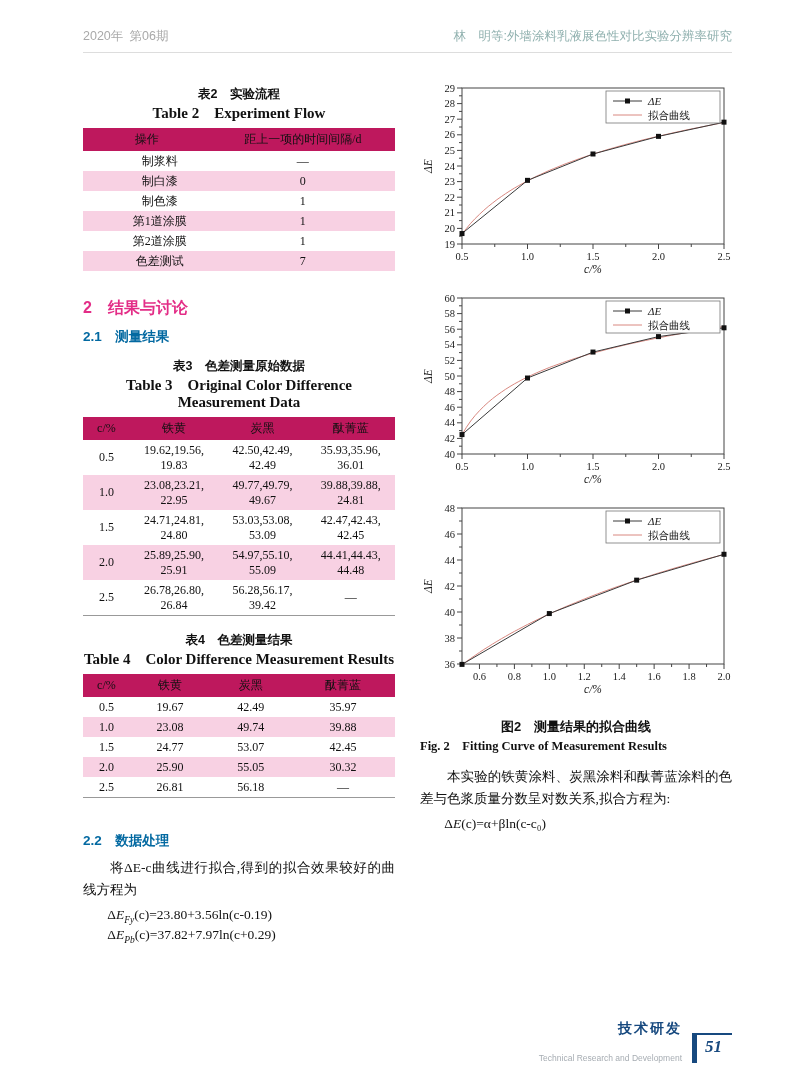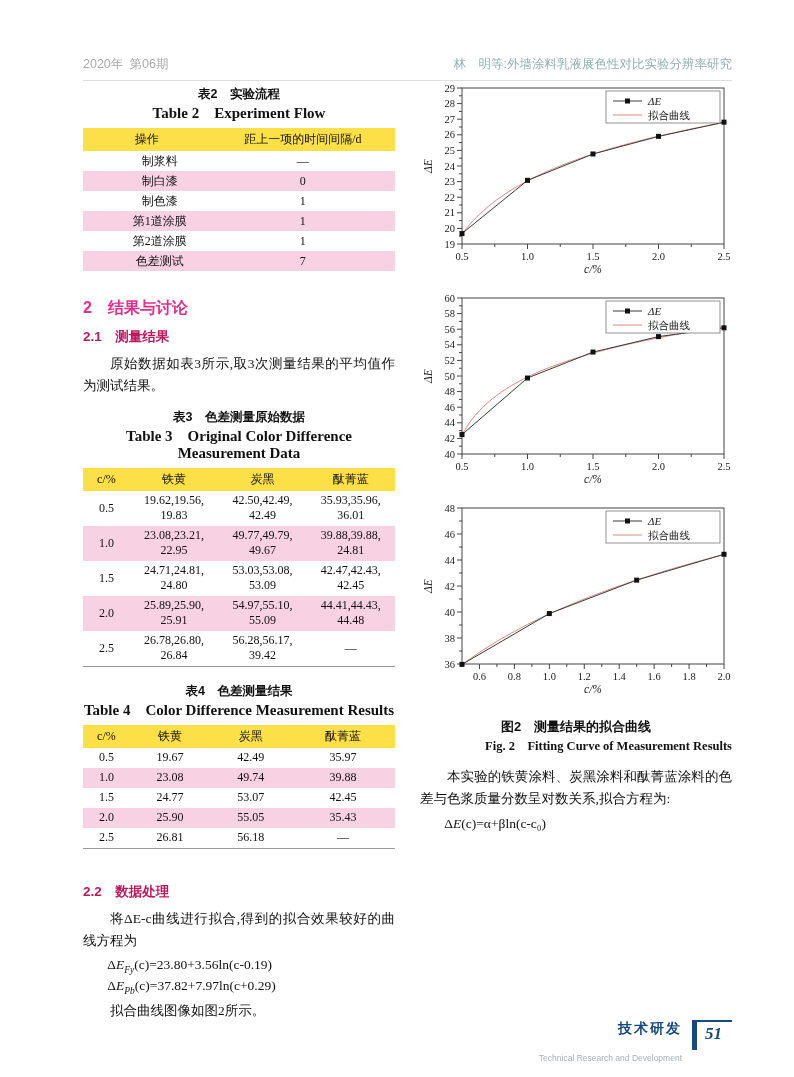--- a/index.html
+++ b/index.html
@@ -1,71 +1,71 @@
 <!DOCTYPE html>
 <html><head>
 <meta charset="utf-8">
 <style>
   html,body{margin:0;padding:0;background:#ffffff;}
   .page{position:relative;width:794px;height:1077px;background:#fff;overflow:hidden;
         font-family:"Liberation Serif","DejaVu Serif",serif;color:#111;}
 
   
-  .page-header{position:absolute;left:83px;right:62px;top:56px;display:flex;
+  .page-header{position:absolute;left:83px;right:62px;top:28px;display:flex;
     justify-content:space-between;align-items:flex-end;border-bottom:1px solid #ddd;
     padding-bottom:7px;font-family:"Liberation Sans",sans-serif;font-size:12.5px;}
   .hdr-left{color:#a9a9a9;}
   .hdr-right{color:#8fb0ae;}
 
   
   .col-left{position:absolute;left:83px;top:86px;width:312px;}
   .col-right{position:absolute;left:420px;top:80px;width:312px;}
 
   
   .cap-cn{font-family:"Liberation Sans",sans-serif;font-weight:bold;font-size:12.5px;
     text-align:center;margin:0;}
   .cap-en{font-family:"Liberation Serif",serif;font-weight:bold;font-size:15px;
     text-align:center;margin:2px 0 6px;}
 
   
   .ptable{width:100%;border-collapse:collapse;font-family:"Liberation Serif",serif;
     font-size:12px;color:#111;}
-  .ptable th{background:#fde047;font-weight:normal;padding:3px 2px;}
+  .ptable th{background:#be185d;font-weight:normal;padding:3px 2px;}
   .ptable td{text-align:center;padding:2.5px 2px;white-space:pre-line;line-height:1.25;}
   .ptable tbody tr:nth-child(even){background:#f8d1e3;}
   .lined tbody tr:last-child td{border-bottom:1px solid #999;}
   [data-name="experiment-flow-table"] td:first-child{text-align:center;padding-left:28px;}
   [data-name="original-data-table"] th:first-child,
   [data-name="results-table"] th:first-child{width:15%;}
 
   
   .sec{color:#e32d87;font:bold 16px "Liberation Sans",sans-serif;margin:27px 0 7px;}
-  .subsec{color:#be185d;font:bold 13.5px "Liberation Sans",sans-serif;margin:9px 0 7px;}
+  .subsec{color:#0369a1;font:bold 13.5px "Liberation Sans",sans-serif;margin:9px 0 7px;}
   .para{font-size:13.5px;line-height:1.62;text-align:justify;text-indent:2em;margin:0 0 6px;}
   .tgap{margin-top:12px;}
 
   
   .eq{font-size:13.5px;margin:3px 0 3px 1.8em;}
   .eq .it{font-style:italic;}
   .eq sub{font-size:9.5px;font-style:italic;}
 
   
   .chart{margin:0 0 8px;}
   .tick{font:10.5px "Liberation Serif",serif;fill:#1a1a1a;}
   .axlab{font:italic 11.5px "Liberation Serif",serif;fill:#1a1a1a;}
   .leg-serif{font:italic 11px "Liberation Serif",serif;fill:#1a1a1a;}
   .leg-sans{font:10.5px "Liberation Sans",sans-serif;fill:#1a1a1a;}
 
   .fig-cap-cn{font-family:"Liberation Sans",sans-serif;font-weight:bold;font-size:13px;
     text-align:center;margin:16px 0 0;}
   .fig-cap-en{font-family:"Liberation Serif",serif;font-weight:bold;font-size:12.5px;
-    text-align:right;margin:3px 0 12px;}
-
-  
-  .page-footer{position:absolute;right:62px;top:1020px;display:flex;align-items:flex-start;gap:10px;}
+    text-align:left;margin:3px 0 12px;}
+
+  
+  .page-footer{position:absolute;right:62px;top:1020px;display:flex;align-items:flex-end;gap:10px;}
   .footer-text{text-align:right;}
   .footer-cn{font:bold 14px "Liberation Sans",sans-serif;color:#17497f;letter-spacing:2px;}
   .footer-en{font:8.5px "Liberation Sans",sans-serif;color:#a7adb3;margin-top:15px;}
   .page-num-box{border-left:5px solid #17497f;border-top:2px solid #17497f;
     padding:2px 10px 6px 8px;}
   .page-num-box span{font:bold italic 17px "Liberation Serif",serif;color:#17497f;}
 </style>
 </head>
 <body>
 
@@ -109,21 +109,20 @@
           </tr>
           <tr data-name="table-row">
             <td data-name="table-cell">色差测试</td>
             <td data-name="table-cell">7</td>
           </tr>
         </tbody>
     </table>
 
     <h2 class="sec" data-name="section-heading-results">2　结果与讨论</h2>
     <h3 class="subsec" data-name="subsection-heading-measurement">2.1　测量结果</h3>
-    <p class="para" data-name="paragraph-measurement">原始数据如表3所示,取3次测量结果的平均值作为测试结果。</p>
 
     <p class="cap-cn tgap" data-name="table3-caption-cn">表3　色差测量原始数据</p>
     <p class="cap-en" data-name="table3-caption-en">Table 3  Original Color Difference Measurement Data</p>
     <table class="ptable lined" data-name="original-data-table" data-table="left.table3">
       <thead>
           <tr data-name="table-header-row">
             <th data-name="column-header">c/%</th>
             <th data-name="column-header">铁黄</th>
             <th data-name="column-header">炭黑</th>
             <th data-name="column-header">酞菁蓝</th>
@@ -204,36 +203,35 @@
           <tr data-name="table-row">
             <td data-name="table-cell">1.5</td>
             <td data-name="table-cell">24.77</td>
             <td data-name="table-cell">53.07</td>
             <td data-name="table-cell">42.45</td>
           </tr>
           <tr data-name="table-row">
             <td data-name="table-cell">2.0</td>
             <td data-name="table-cell">25.90</td>
             <td data-name="table-cell">55.05</td>
-            <td data-name="table-cell">35.43</td>
+            <td data-name="table-cell">30.32</td>
           </tr>
           <tr data-name="table-row">
             <td data-name="table-cell">2.5</td>
             <td data-name="table-cell">26.81</td>
             <td data-name="table-cell">56.18</td>
             <td data-name="table-cell">—</td>
           </tr>
         </tbody>
     </table>
 
     <h3 class="subsec" style="margin-top:34px;" data-name="subsection-heading-data-processing">2.2　数据处理</h3>
     <p class="para" data-name="paragraph-fitting-intro">将ΔE-c曲线进行拟合,得到的拟合效果较好的曲线方程为</p>
     <div class="eq" data-name="equation-iron-yellow"><span>Δ</span><span class="it">E</span><sub>Fy</sub><span>(c)=23.80+3.56ln(c-0.19)</span></div>
     <div class="eq" data-name="equation-phthalocyanine-blue"><span>Δ</span><span class="it">E</span><sub>Pb</sub><span>(c)=37.82+7.97ln(c+0.29)</span></div>
-    <p class="para" style="margin-top:4px;" data-name="paragraph-see-fig2">拟合曲线图像如图2所示。</p>
   </div>
 
   <div class="col-right" data-name="right-column">
     <div class="chart" data-name="fitting-chart-iron-yellow"><svg width="312" height="198" viewBox="0 0 312 198" data-name="chart-svg">
           <rect x="42" y="8" width="262" height="156" fill="none" stroke="#444" stroke-width="1"></rect>
           <line x1="42" y1="164" x2="42" y2="169" stroke="#444"></line>
           <text x="42" y="180" text-anchor="middle" class="tick">0.5</text>
           <line x1="107.5" y1="164" x2="107.5" y2="169" stroke="#444"></line>
           <text x="107.5" y="180" text-anchor="middle" class="tick">1.0</text>
           <line x1="173" y1="164" x2="173" y2="169" stroke="#444"></line>

